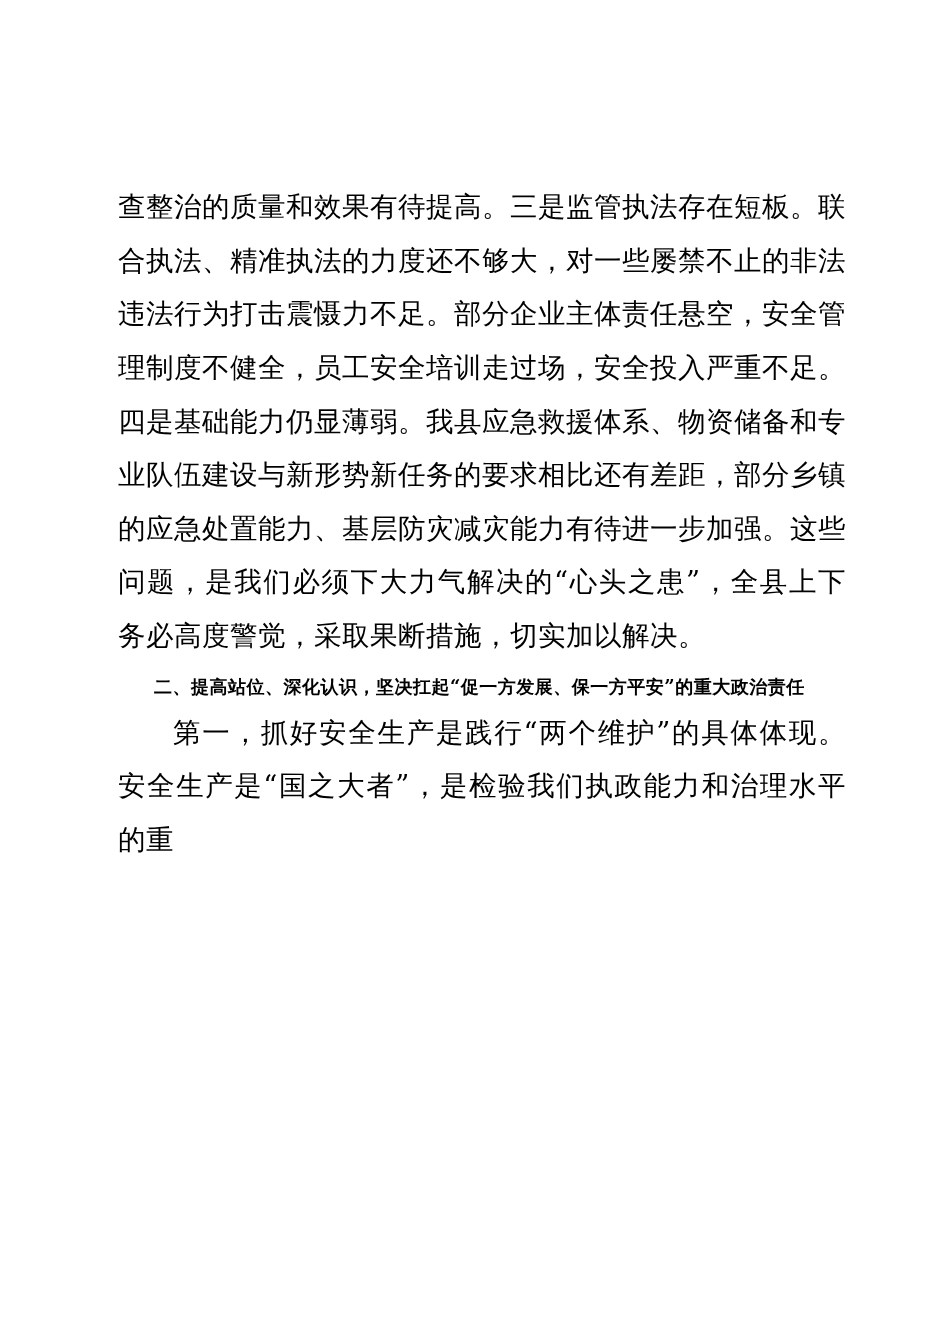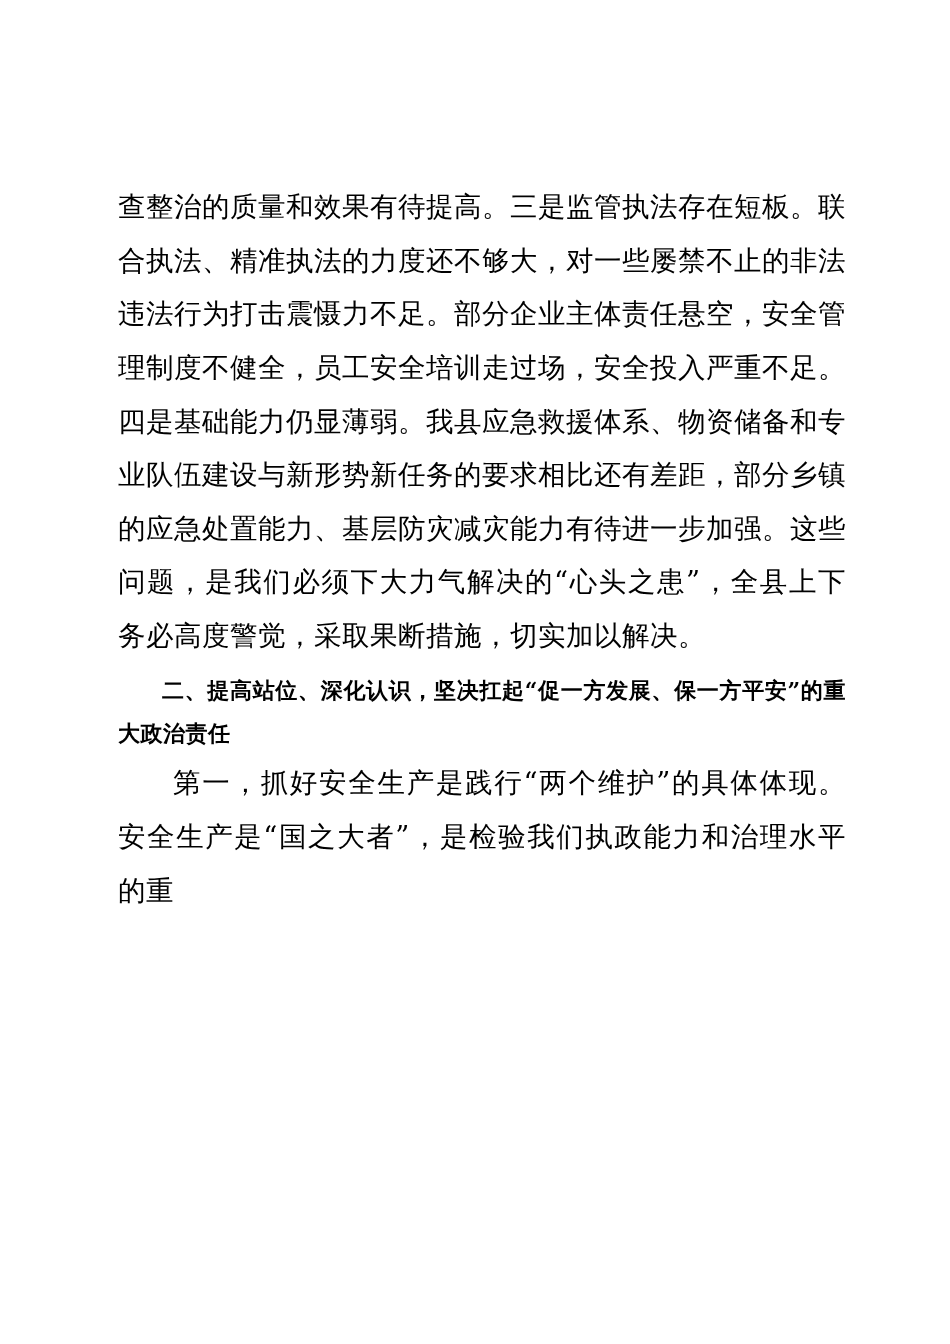--- a/index.html
+++ b/index.html
@@ -30,21 +30,21 @@
   }
   .para {
     text-indent: 2em;
   }
   .para-noindent {
     text-indent: 0;
   }
   .heading {
     text-indent: 2em;
     font-weight: bold;
-    font-size: 22px;
+    font-size: 18px;
     line-height: 1.95;
     letter-spacing: 0.5px;
     margin: 6px 0 2px 0;
     text-align: justify;
     text-justify: inter-ideograph;
   }
 </style>
 </head>
 <body>
 

